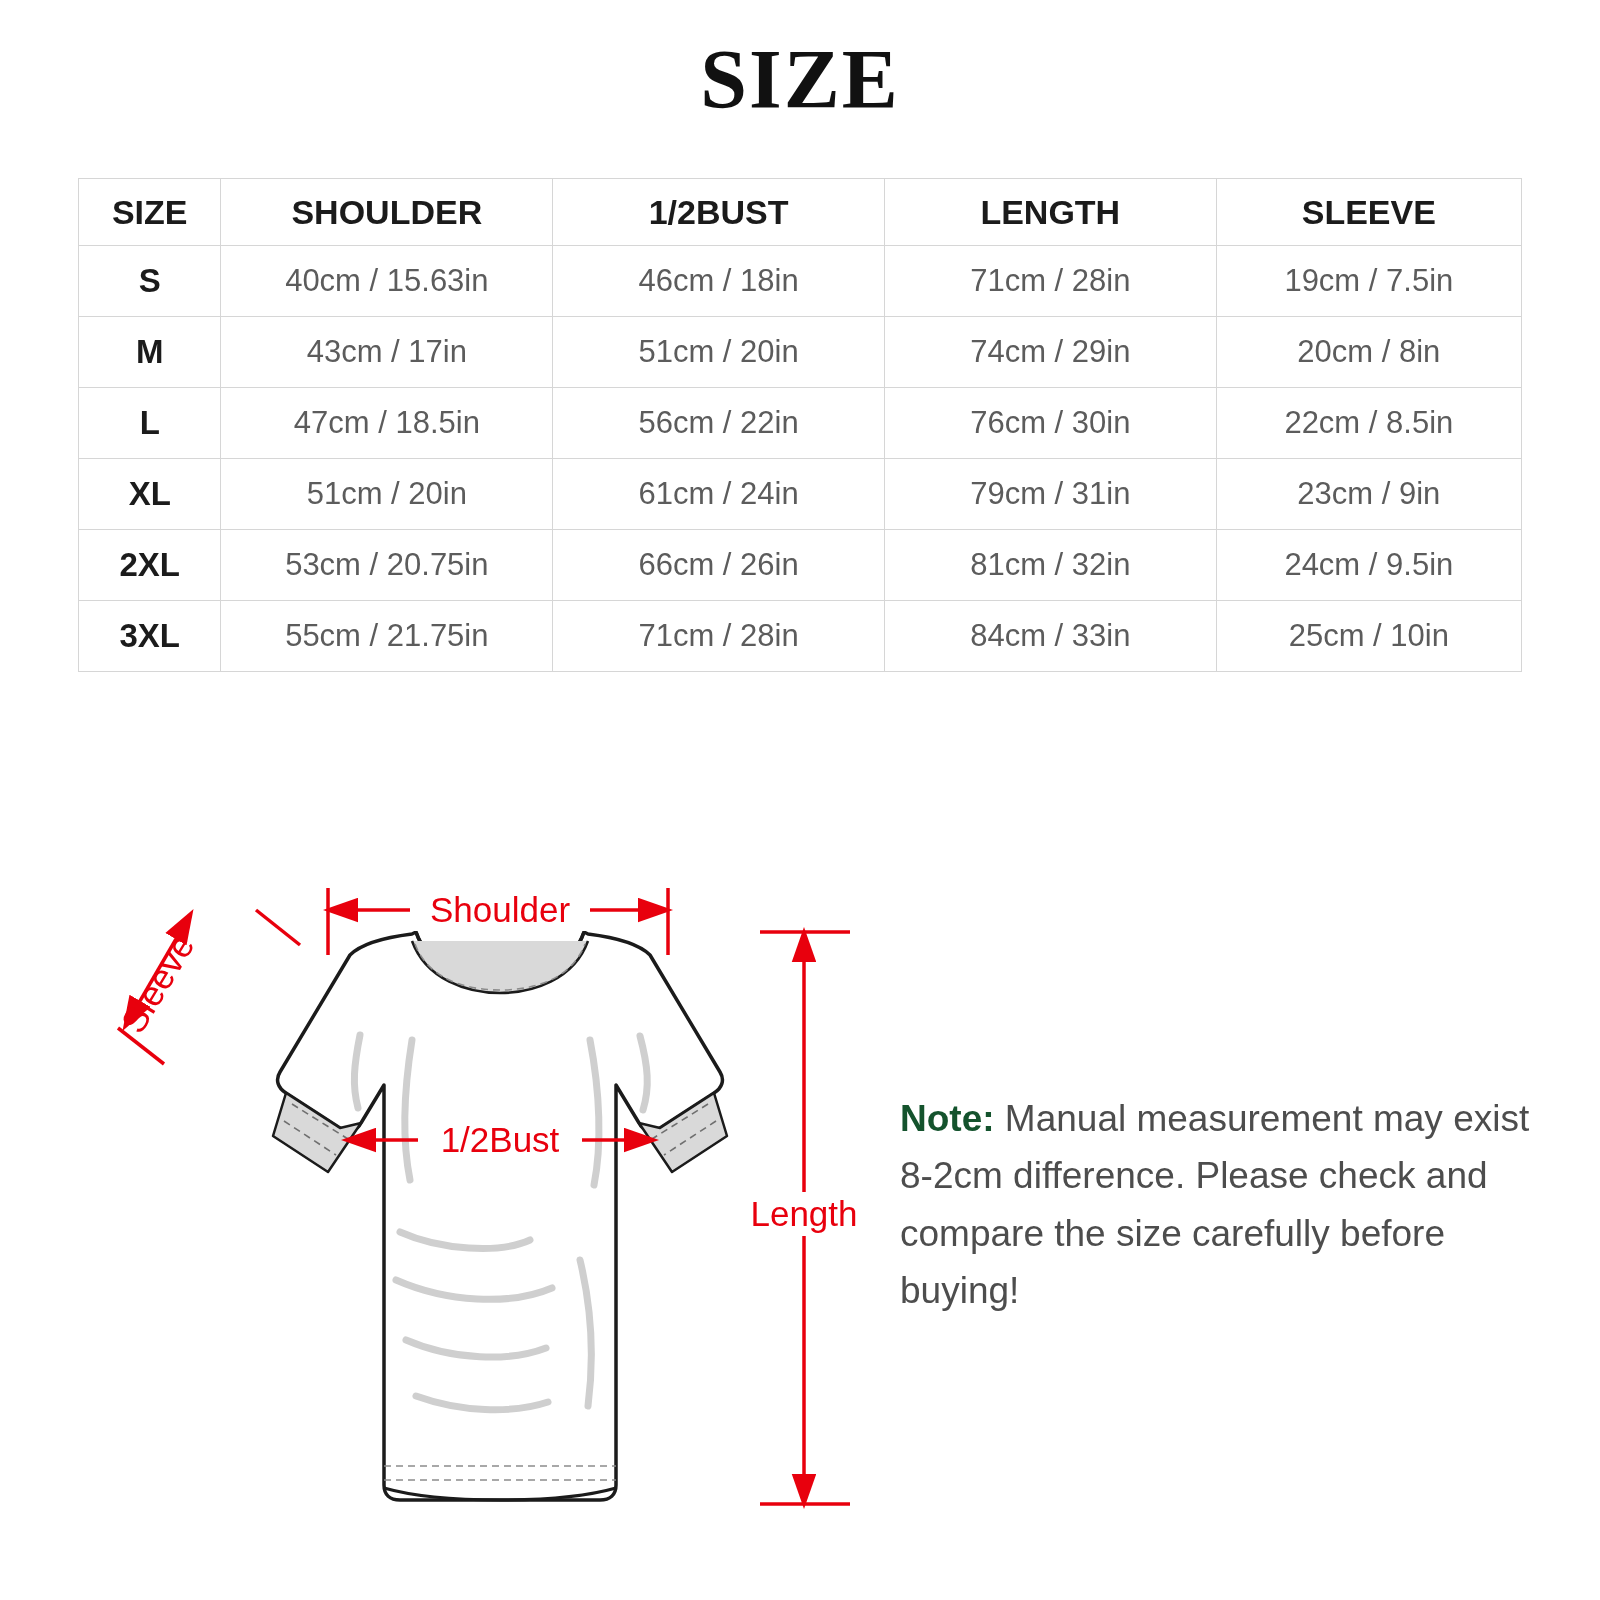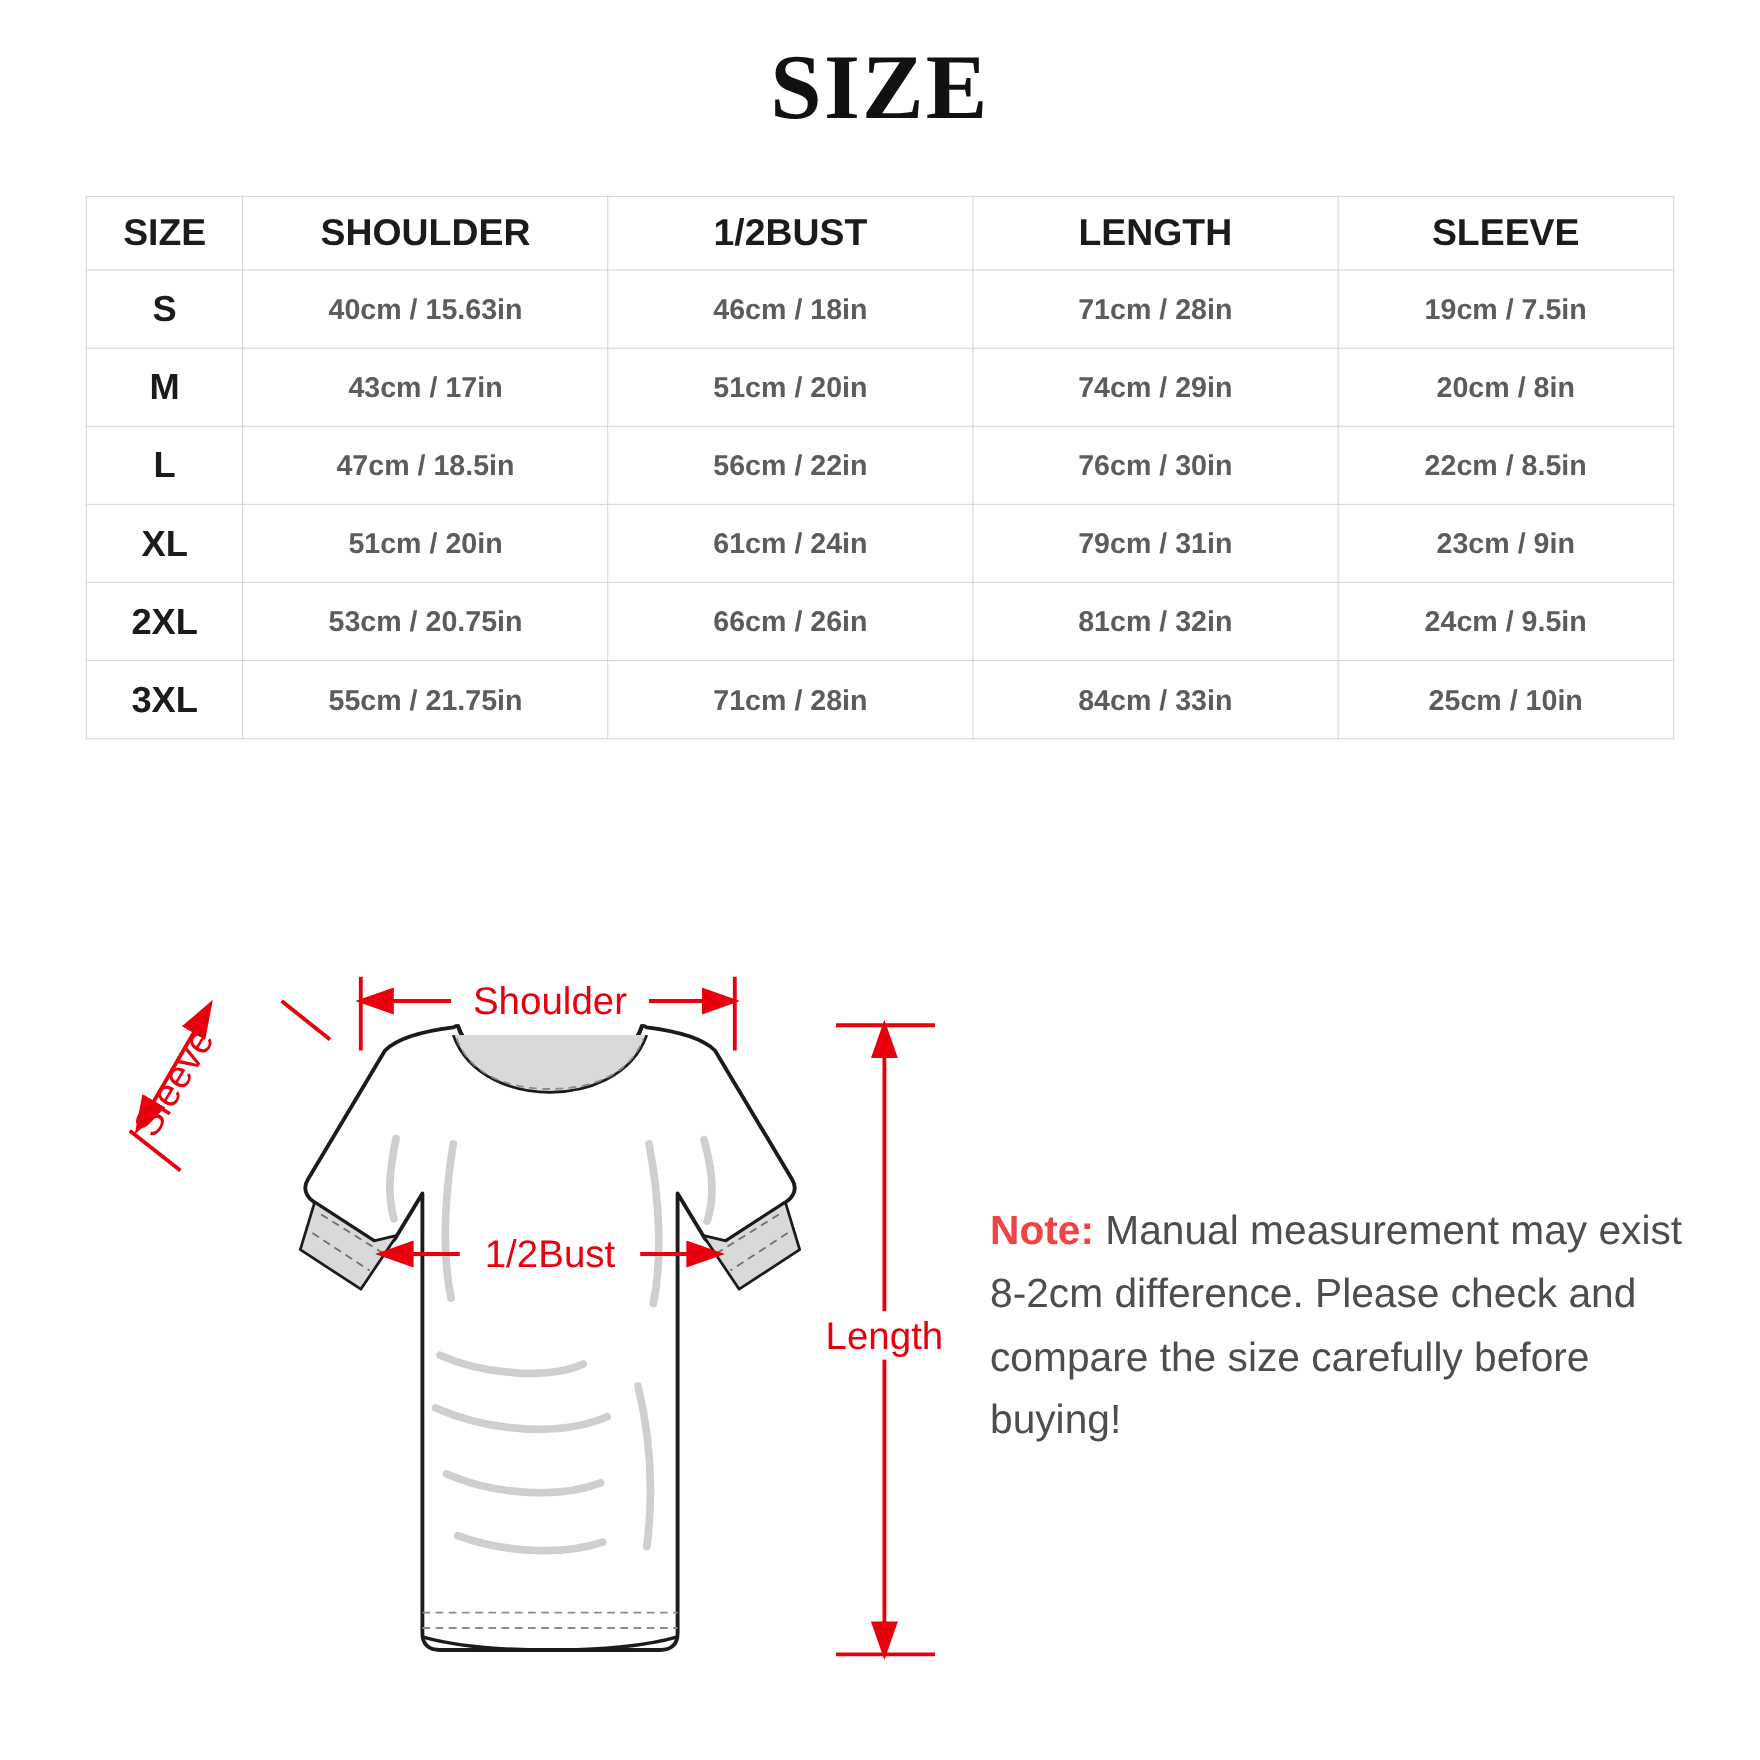--- a/index.html
+++ b/index.html
@@ -51,23 +51,23 @@
     font-weight: bold;
     color: #1b1b1b;
     height: 66px;
   }
   .size-table tbody td.sizecell {
     font-size: 33px;
     font-weight: bold;
     color: #1b1b1b;
   }
   .size-table tbody td.val {
-    font-size: 26px;
+    font-size: 31px;
     color: #5c5c5c;
-    font-weight: bold;
+    font-weight: normal;
   }
   .col-size   { width: 140px; }
   .col-other  { width: 326px; }
   .col-bust   { width: 326px; }
   .col-length { width: 326px; }
   .col-sleeve { width: 300px; }
 
   
   .diagram {
     position: absolute;
@@ -82,21 +82,21 @@
   .note {
     position: absolute;
     left: 900px;
     top: 1090px;
     width: 640px;
     font-size: 37px;
     line-height: 1.55;
     color: #4d4d4d;
   }
   .note b {
-    color: #ef4444;
+    color: #14532d;
     font-weight: bold;
   }
 </style>
 </head>
 <body>
 
 <div class="title">SIZE</div>
 
 <table class="size-table">
   <colgroup>

